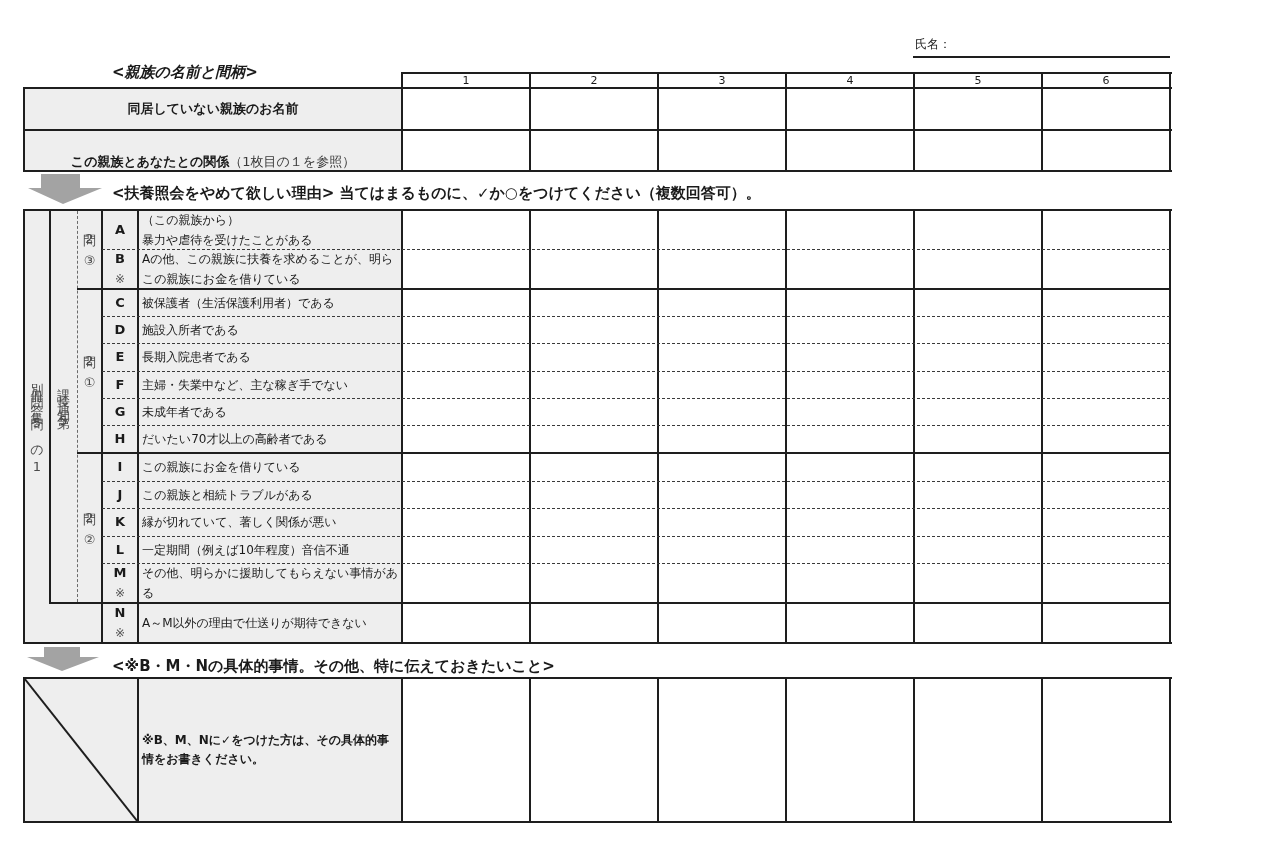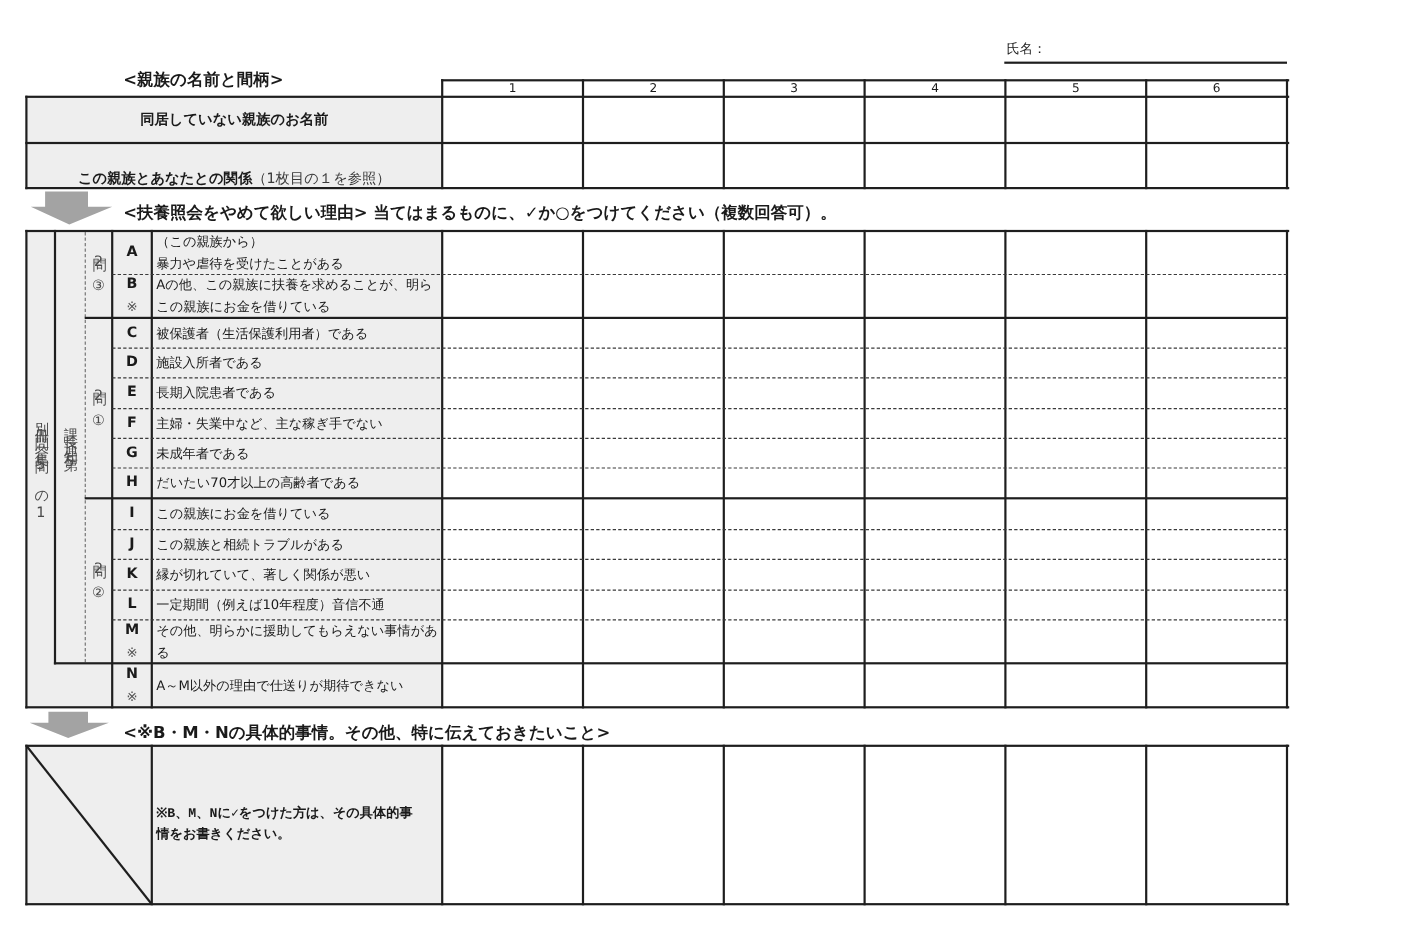--- a/index.html
+++ b/index.html
@@ -45,31 +45,31 @@
     }
     .letter .mark { font-weight:normal; color:#555; font-size:12px; }
     .desc {
       width:264px; height:100%; box-sizing:border-box; padding-left:4px;
       display:flex; flex-direction:column; justify-content:center;
       font-size:12px; font-weight:normal; line-height:20px; white-space:nowrap; overflow:hidden;
     }
     .note {
       left:138px; top:678px; width:264px; height:144px; box-sizing:border-box; padding-left:4px;
       display:flex; flex-direction:column; justify-content:center;
-      font-size:12px; font-weight:bold; line-height:19px; white-space:nowrap;font-family:Liberation Mono, monospace;
+      font-size:12px; font-weight:bold; line-height:19px; white-space:nowrap;
     }
   </style>
 </head>
 <body>
 
 <div class="abs name-label">氏名：</div>
 <div class="abs name-input"></div>
 <div class="abs name-line"></div>
 
-<div class="abs section-title" style="left:112px;top:63px;">&lt;親族の名前と間柄&gt;</div>
+<div class="abs section-title" style="left:112px;top:63px;font-style:italic;">&lt;親族の名前と間柄&gt;</div>
 
 <div class="gray" style="left:24px;top:88px;width:378px;height:83px;"></div>
 
 <div class="abs colhead">
   <span>1</span>
   <span>2</span>
   <span>3</span>
   <span>4</span>
   <span>5</span>
   <span>6</span>

